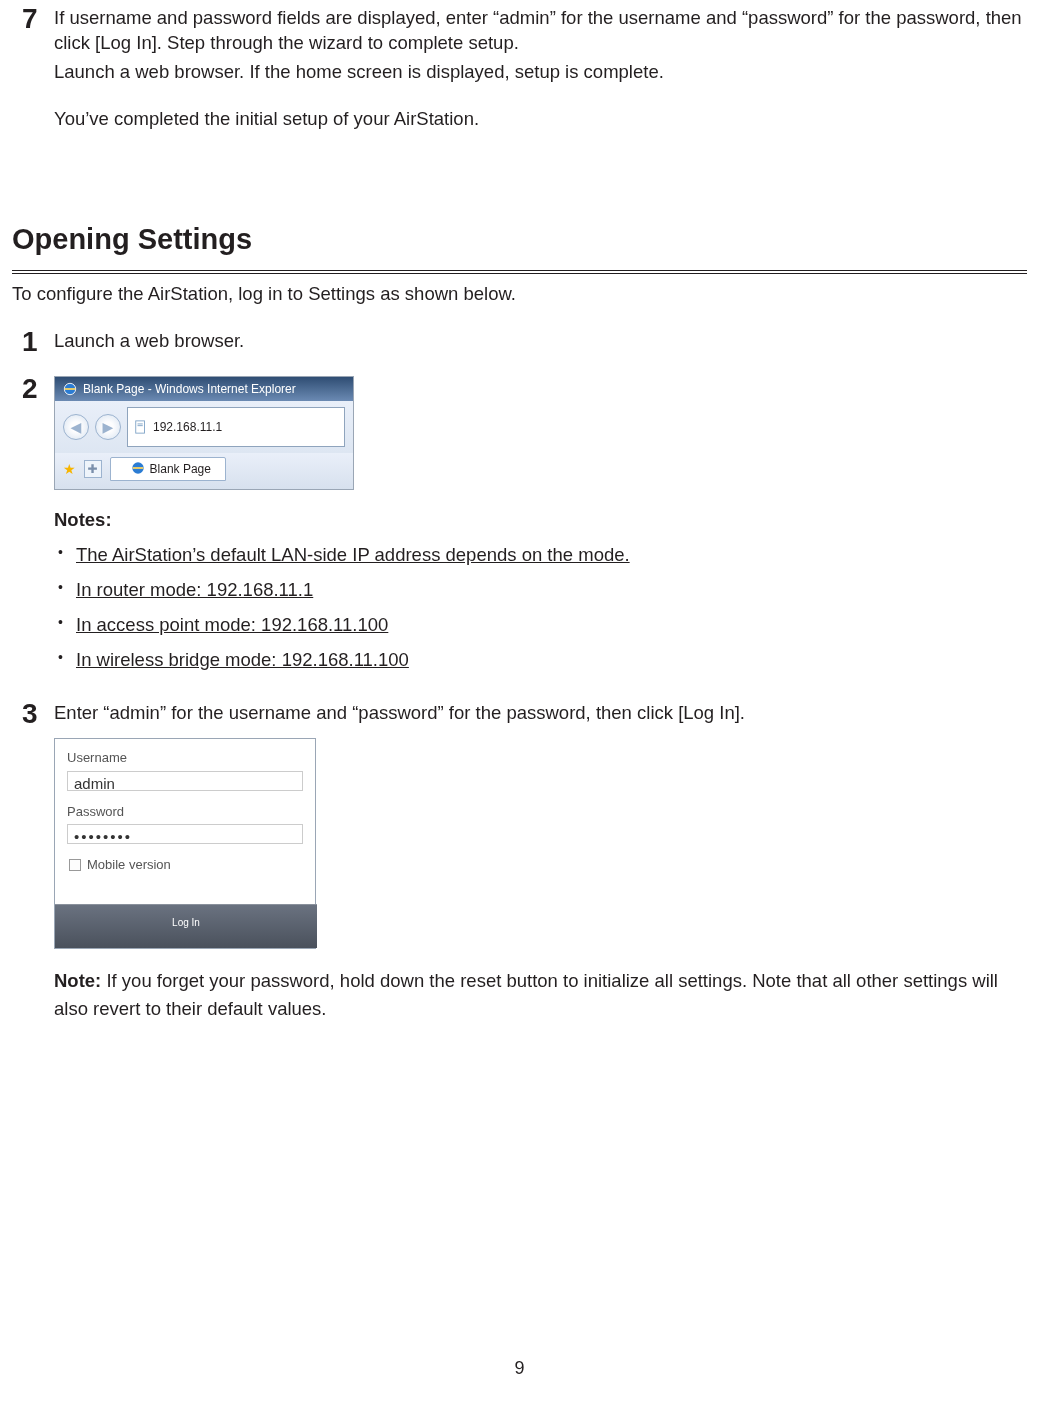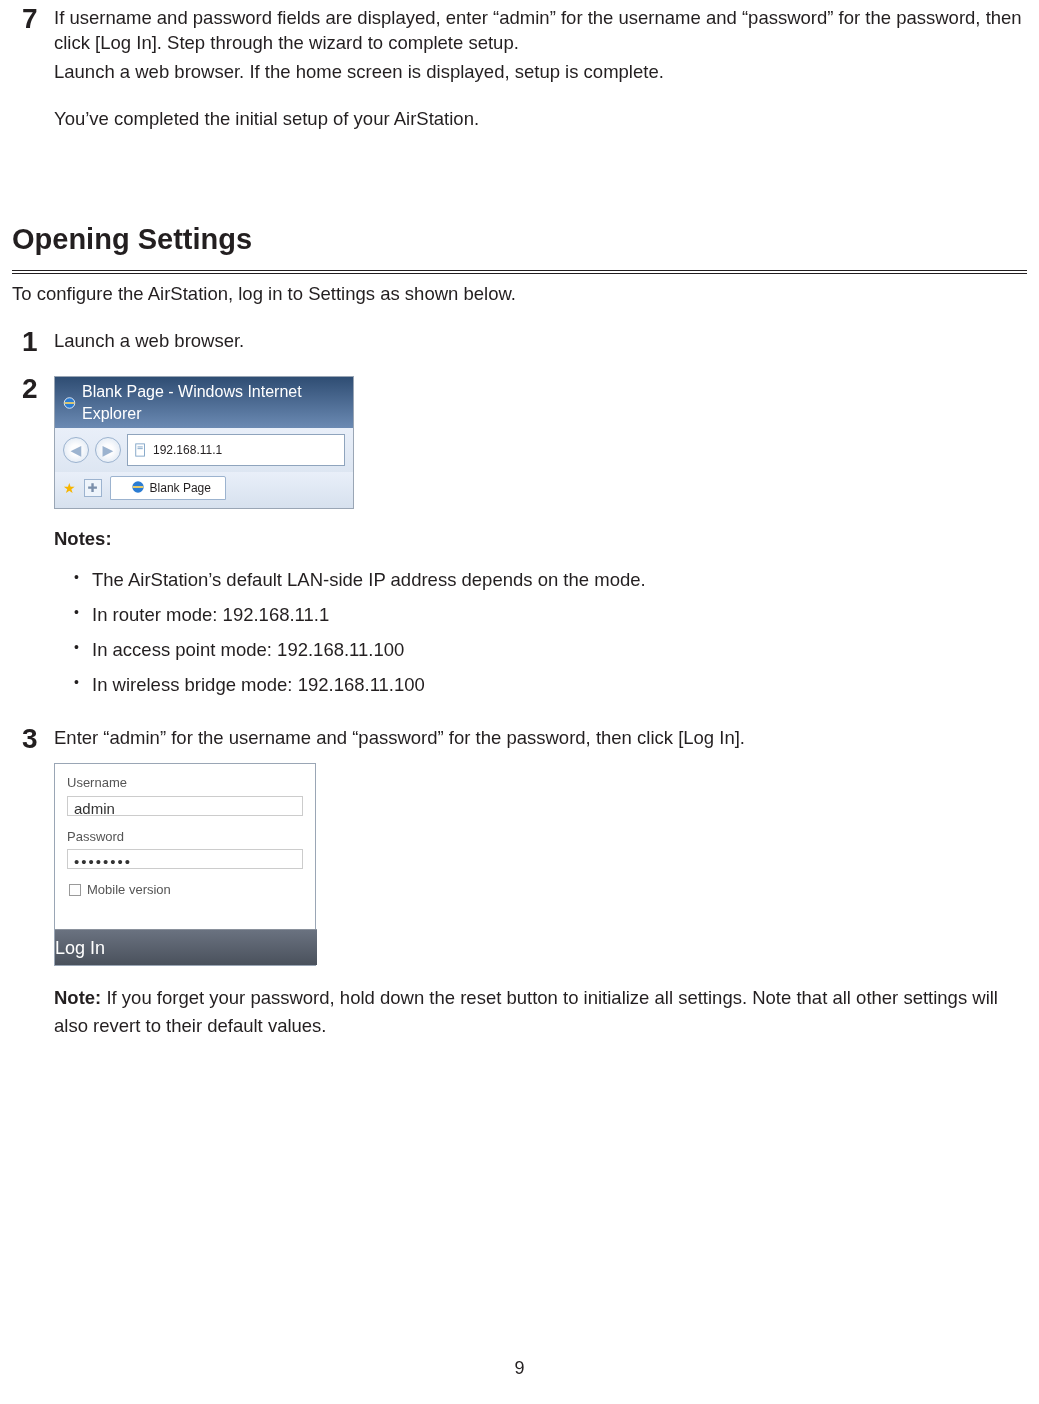--- a/index.html
+++ b/index.html
@@ -64,21 +64,21 @@
       font-family: "Segoe UI", Tahoma, sans-serif;
       font-size: 12px;
     }
     .ie-title {
       background: linear-gradient(#2f4d73, #6b8ab3);
       color: #fff;
       padding: 4px 8px;
       display: flex;
       align-items: center;
       gap: 6px;
-      font-size: 16px;
+      font-size: 12px;
     }
     .ie-title svg { width: 14px; height: 14px; }
     .ie-nav {
       display: flex;
       align-items: center;
       gap: 6px;
       padding: 6px 8px;
       background: linear-gradient(#e9eff9,#dde6f2);
     }
     .nav-btn {
@@ -88,21 +88,21 @@
       background: radial-gradient(#fdfdfe 30%, #d6e2f0 100%);
       display: flex; align-items: center; justify-content: center;
       color: #9cb3cf;
       font-size: 14px;
     }
     .ie-addr {
       flex: 1;
       display: flex;
       align-items: center;
       gap: 5px;
-      height: 32px;
+      height: 40px;
       background: #fff;
       border: 1px solid #8fa4bd;
       padding: 0 6px;
     }
     .ie-addr svg { width: 14px; height: 14px; }
     .ie-tabs {
       display: flex;
       align-items: center;
       gap: 8px;
       padding: 4px 8px 8px 8px;
@@ -111,21 +111,21 @@
     .star { color: #f7b500; font-size: 14px; }
     .plus { width:18px;height:18px;border:1px solid #9cb3cf;background:#eef4fb;display:flex;align-items:center;justify-content:center;color:#7a8fab; }
     .ie-tab {
       display:flex;align-items:flex-start;gap:5px;
       background:#fff;border:1px solid #9cb3cf;
       padding:3px 14px 3px 20px;border-radius:2px 2px 0 0;
     }
 
     .notes-block { padding-left: 42px; margin-top: 18px; }
     .notes-label { font-weight: 700; }
-    .bullets { list-style: none; padding: 0; margin: 16px; }
+    .bullets { list-style: none; padding: 0; margin: 0; text-decoration: underline; }
     .bullets li { position: relative; padding-left: 22px; margin-top: 10px; }
     .bullets li::before {
       content: "•";
       position: absolute; left: 4px; top: 0;
       font-size: 14px;
     }
 
     
     .login-shot {
       margin-top: 12px;
@@ -146,25 +146,26 @@
       padding: 2px 6px;
       font-size: 15px;
       margin-bottom: 12px;
       color: #333;
     }
     .login-shot .mv { display:flex;align-items:center;gap:6px;margin: 8px 0 30px 2px; }
     .login-shot .mv .cb { width:12px;height:12px;border:1px solid #999;display:inline-block;background:#fdfdfd; }
     .login-btn {
       width: 262px;
       margin-left: -12px;
-      height: 36px;
+      height: 44px;
       background: linear-gradient(#6a7280, #4a515c);
       color: #fff;
+      text-align: center;
       line-height: 36px;
-      font-size: 18px;
+      font-size: 10px;
       border-top: 1px solid #8a919c;
     }
 
     .note-block { padding-left: 42px; margin-top: 18px; line-height: 1.5; }
     .note-block b { font-weight: 700; }
 
     .page-num {
       position: absolute;
       bottom: 24px;
       left: 0; right: 0;

